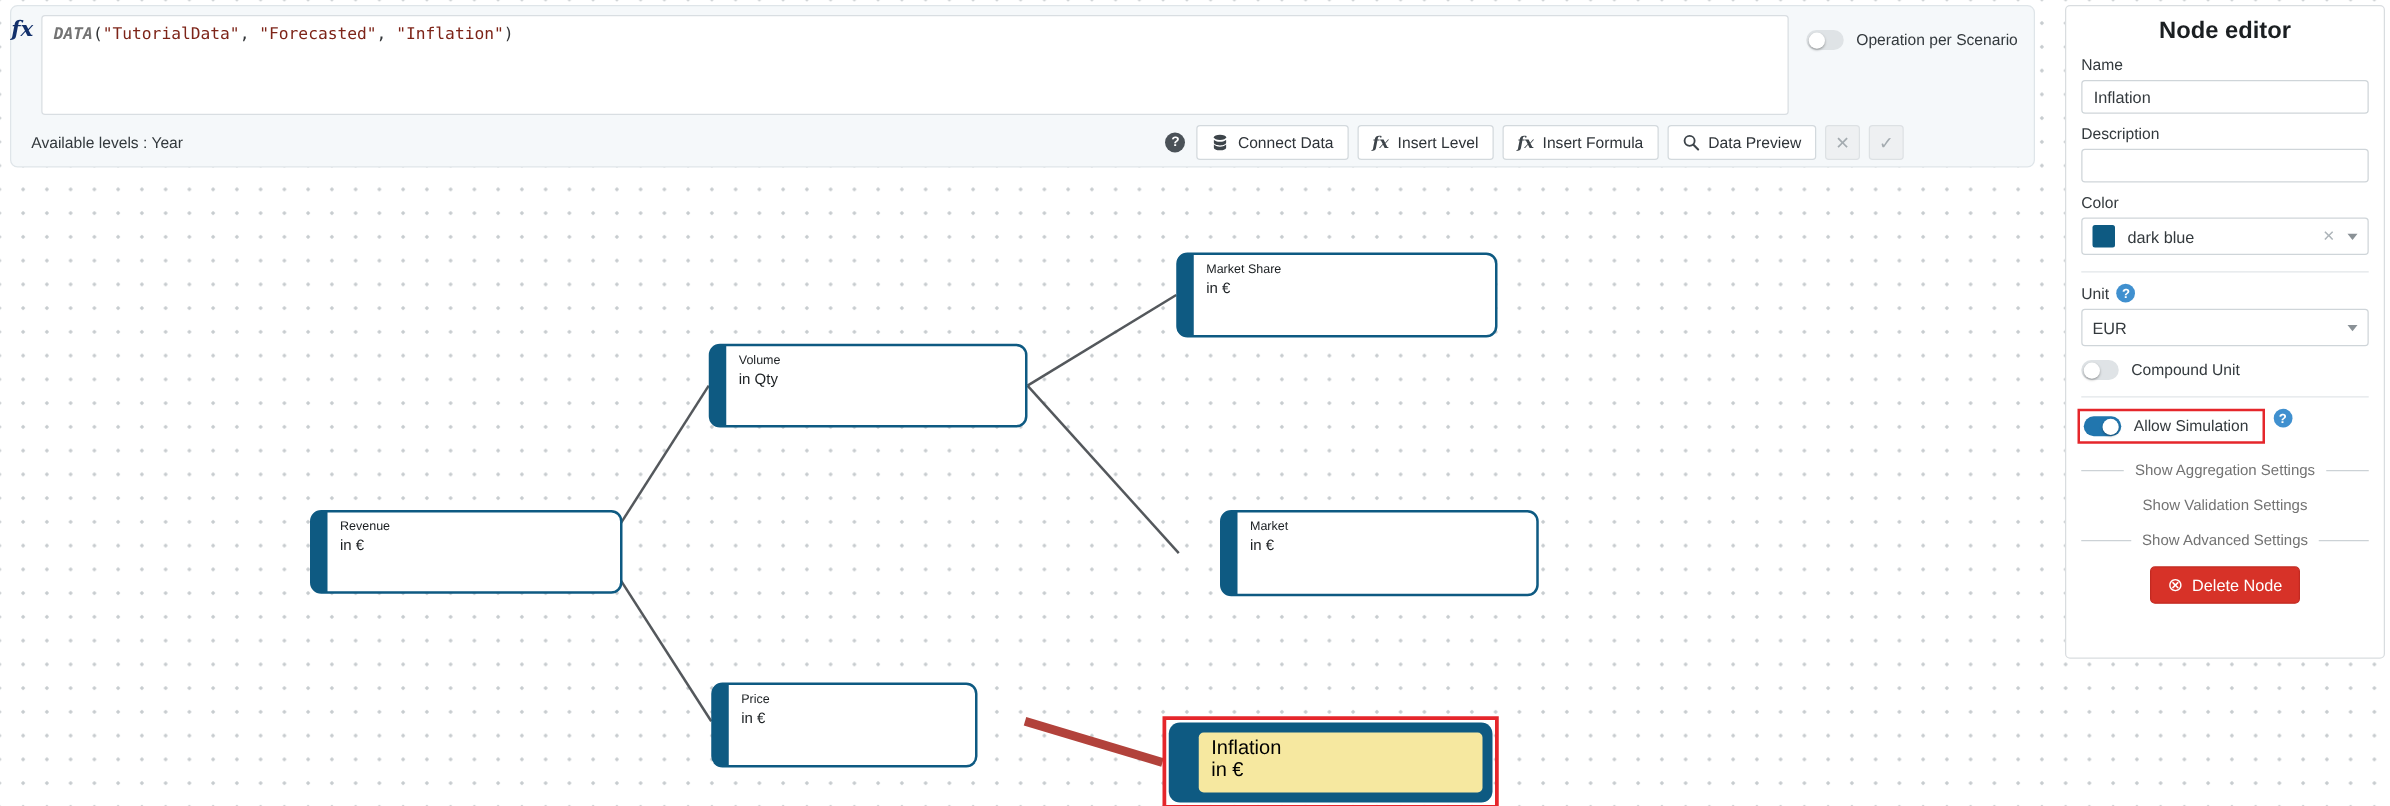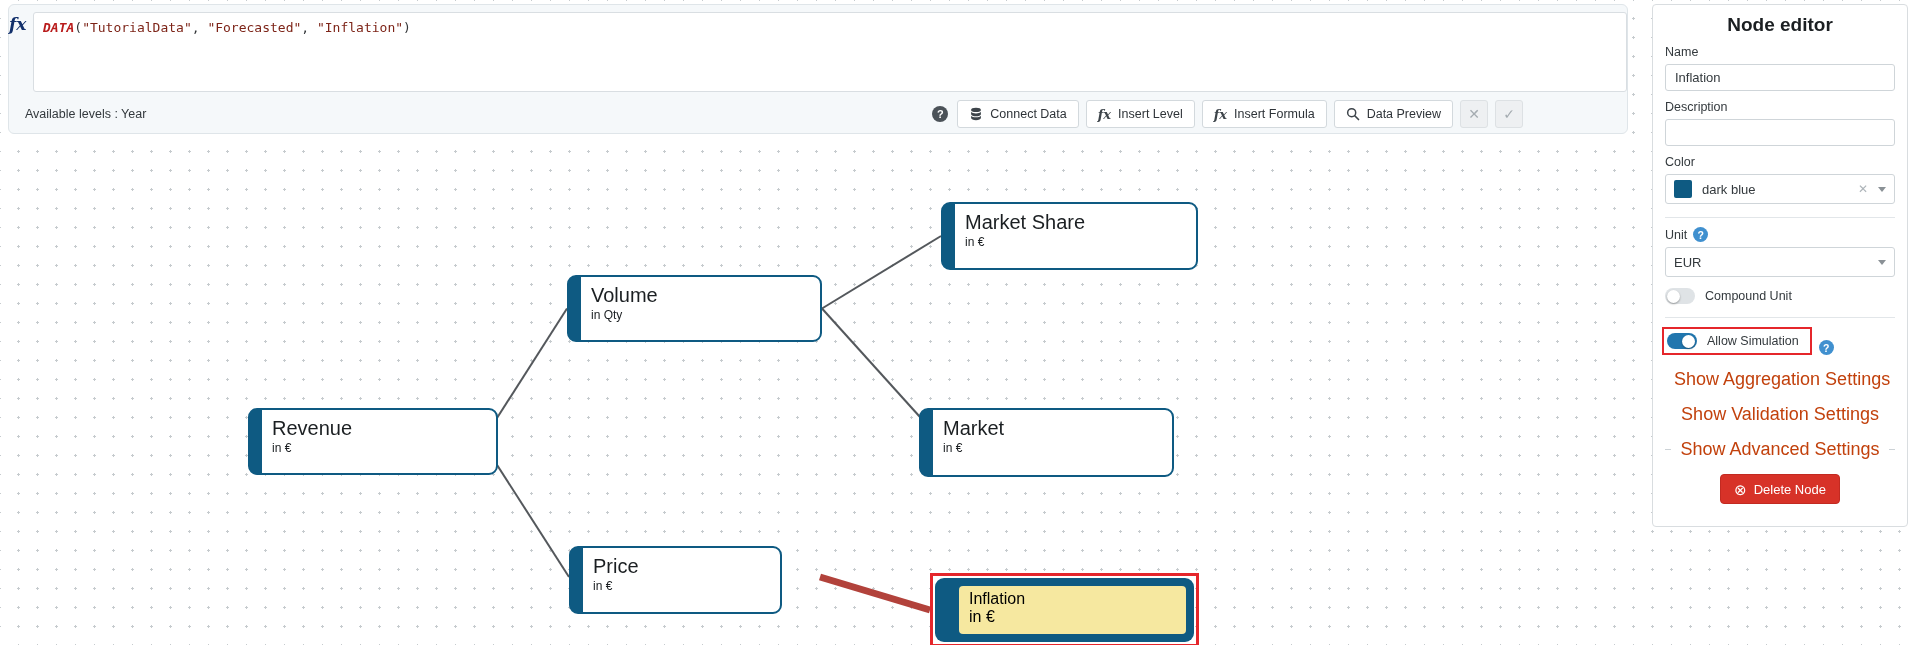--- a/index.html
+++ b/index.html
@@ -10,38 +10,38 @@
     position:absolute; inset:0;
     background-image: radial-gradient(circle, #c6cbce 1.2px, transparent 1.4px);
     background-size: 19px 19px; background-position: 9px 9px;
   }
   svg.edges { position:absolute; left:0; top:0; width:1912px; height:645px; }
 
   
   .node { position:absolute; background:#ffffff;
     border:2.5px solid #0e5a82; border-left:14px solid #0e5a82;
     border-radius:9px; padding:6px 10px; cursor:pointer; }
-  .node .ttl { font-size:20px; color:#1b1f22; line-height:1.25; }
+  .node .ttl { font-size:10px; color:#1b1f22; line-height:1.25; }
   .node .sub { font-size:12px; color:#1b1f22; }
   .sel-box { position:absolute; border:3px solid #e5262b; padding:2px; cursor:pointer; }
   .node-selected { width:100%; height:100%; background:#0e5a82; border-radius:9px;
     padding:8px 8px 8px 24px; }
   .node-selected .inner { width:100%; height:100%; background:#f6e8a0;
     border-radius:4px; padding:4px 10px; }
 
   
   .formula-panel { position:absolute; left:8px; top:4px; width:1620px; height:130px;
     background:#f5f8fa; border:1px solid #dfe5e9; border-radius:6px; padding:7px 0; }
   .fp-top { display:flex; align-items:flex-start; }
   .fx-big { font-family:"DejaVu Serif", serif; font-style:italic; font-weight:bold;
     font-size:17px; color:#12306b; width:24px; padding-top:2px; flex:none; }
   .formula-input { flex:1; height:80px; background:#ffffff; border:1px solid #d9dee2;
     border-radius:3px; padding:7px 9px; font-family:"DejaVu Sans Mono", monospace;
     font-size:13px; line-height:1.3; cursor:text; }
-  .tok-fn { color:#b91c1c; font-weight:bold; font-style:italic;margin-top:46px; }
+  .tok-fn { color:#737373; font-weight:bold; font-style:italic;margin-top:46px; }
   .tok-s  { color:#7d2418; }
   .tok-p  { color:#333639; }
   .fp-toggle-zone { width:196px; flex:none; display:flex; align-items:center;
     gap:10px; padding:12px 0 0 14px; }
   .fp-bottom { display:flex; align-items:center; justify-content:space-between;
     margin-top:8px; margin-right:104px; }
   .avail { font-size:12.5px; color:#33393d; margin-left:16px; }
   .btn-row { display:flex; align-items:center; gap:7px; }
   .tbtn { display:inline-flex; align-items:center; gap:7px; height:28px;
     background:#ffffff; border:1px solid #d3d9dd; border-radius:3px;
@@ -80,23 +80,23 @@
     color:#33393d; cursor:pointer; background:#fff; }
   .swatch { width:18px; height:18px; border-radius:2px; flex:none; }
   .selbox .val { flex:1; }
   .clr-x { color:#adb4b9; font-size:12px; cursor:pointer; }
   .caret { width:0; height:0; border-left:4.5px solid transparent;
     border-right:4.5px solid transparent; border-top:5.5px solid #8a9196; flex:none; }
   .ed-hr { border:none; border-top:1px solid #e2e6e9; margin:13px 0 3px; }
   .trow { display:flex; align-items:center; gap:10px; margin:11px 0; }
   .hl-red { display:inline-flex; align-items:center; gap:10px;
     border:2.5px solid #e5262b; padding:4px 11px 4px 3px; margin-left:-3px; }
-  .sim-row { display:flex; align-items:flex-end; gap:7px; margin:9px 0 2px; }
-  .section { display:flex; align-items:center; gap:9px; font-size:18px;
-    color:#c2410c; margin:14px 0; cursor:pointer; white-space:nowrap; }
+  .sim-row { display:flex; align-items:flex-start; gap:7px; margin:9px 0 2px; }
+  .section { display:flex; align-items:center; gap:9px; font-size:12px;
+    color:#737373; margin:14px 0; cursor:pointer; white-space:nowrap; }
   .section::before, .section::after { content:""; flex:1; height:1px; background:#ccd2d6; }
   .section.nolines::before, .section.nolines::after { background:transparent; }
   .del-btn { display:flex; align-items:center; justify-content:center; gap:7px;
     margin:11px auto 0; width:120px; height:30px; background:#d73228;
     border:1px solid #c22a21; border-radius:4px; color:#ffffff; font-size:13px;
     cursor:pointer; }
   .del-ico { font-size:15px; line-height:1; }
 </style>
 </head>
 <body>
@@ -119,39 +119,45 @@
         <div class="sub">in Qty</div>
       </div>
       <div class="node" style="left: 569px; top: 546px; width: 213px; height: 68px;">
         <div class="ttl">Price</div>
         <div class="sub">in €</div>
       </div>
       <div class="node" style="left: 941px; top: 202px; width: 257px; height: 68px;">
         <div class="ttl">Market Share</div>
         <div class="sub">in €</div>
       </div>
-      <div class="node" style="left: 919px; top: 408px; width: 255px; height: 69px;">
+      <div class="node" style="left: 976px; top: 408px; width: 255px; height: 69px;">
         <div class="ttl">Market</div>
         <div class="sub">in €</div>
       </div>
       <div class="sel-box" style="left: 930px; top: 573px; width: 269px; height: 74px;">
         <div class="node-selected">
           <div class="inner">
             <div class="ttl">Inflation</div>
             <div class="sub">in €</div>
           </div>
         </div>
       </div>
     </div>
 </div>
 
 <div class="formula-panel">
   <div class="fp-top">
     <span class="fx-big">fx</span>
     <div class="formula-input"><span><span class="tok-fn">DATA</span><span class="tok-p">(</span><span class="tok-s">"TutorialData"</span><span class="tok-p">, </span><span class="tok-s">"Forecasted"</span><span class="tok-p">, </span><span class="tok-s">"Inflation"</span><span class="tok-p">)</span></span></div>
+    <div class="fp-toggle-zone">
+      <span class="toggle">
+          <span class="knob"></span>
+        </span>
+      <span class="toggle-label">Operation per Scenario</span>
+    </div>
   </div>
   <div class="fp-bottom">
     <span class="avail">Available levels : Year</span>
     <div class="btn-row">
       <span class="tbtn icon-only">
         <span class="qicon">?</span>
       </span>
       <button class="tbtn">
         <svg width="14" height="14" viewBox="0 0 16 16" fill="#3d444a">
           <ellipse cx="8" cy="3.3" rx="5.6" ry="2.4"></ellipse>

